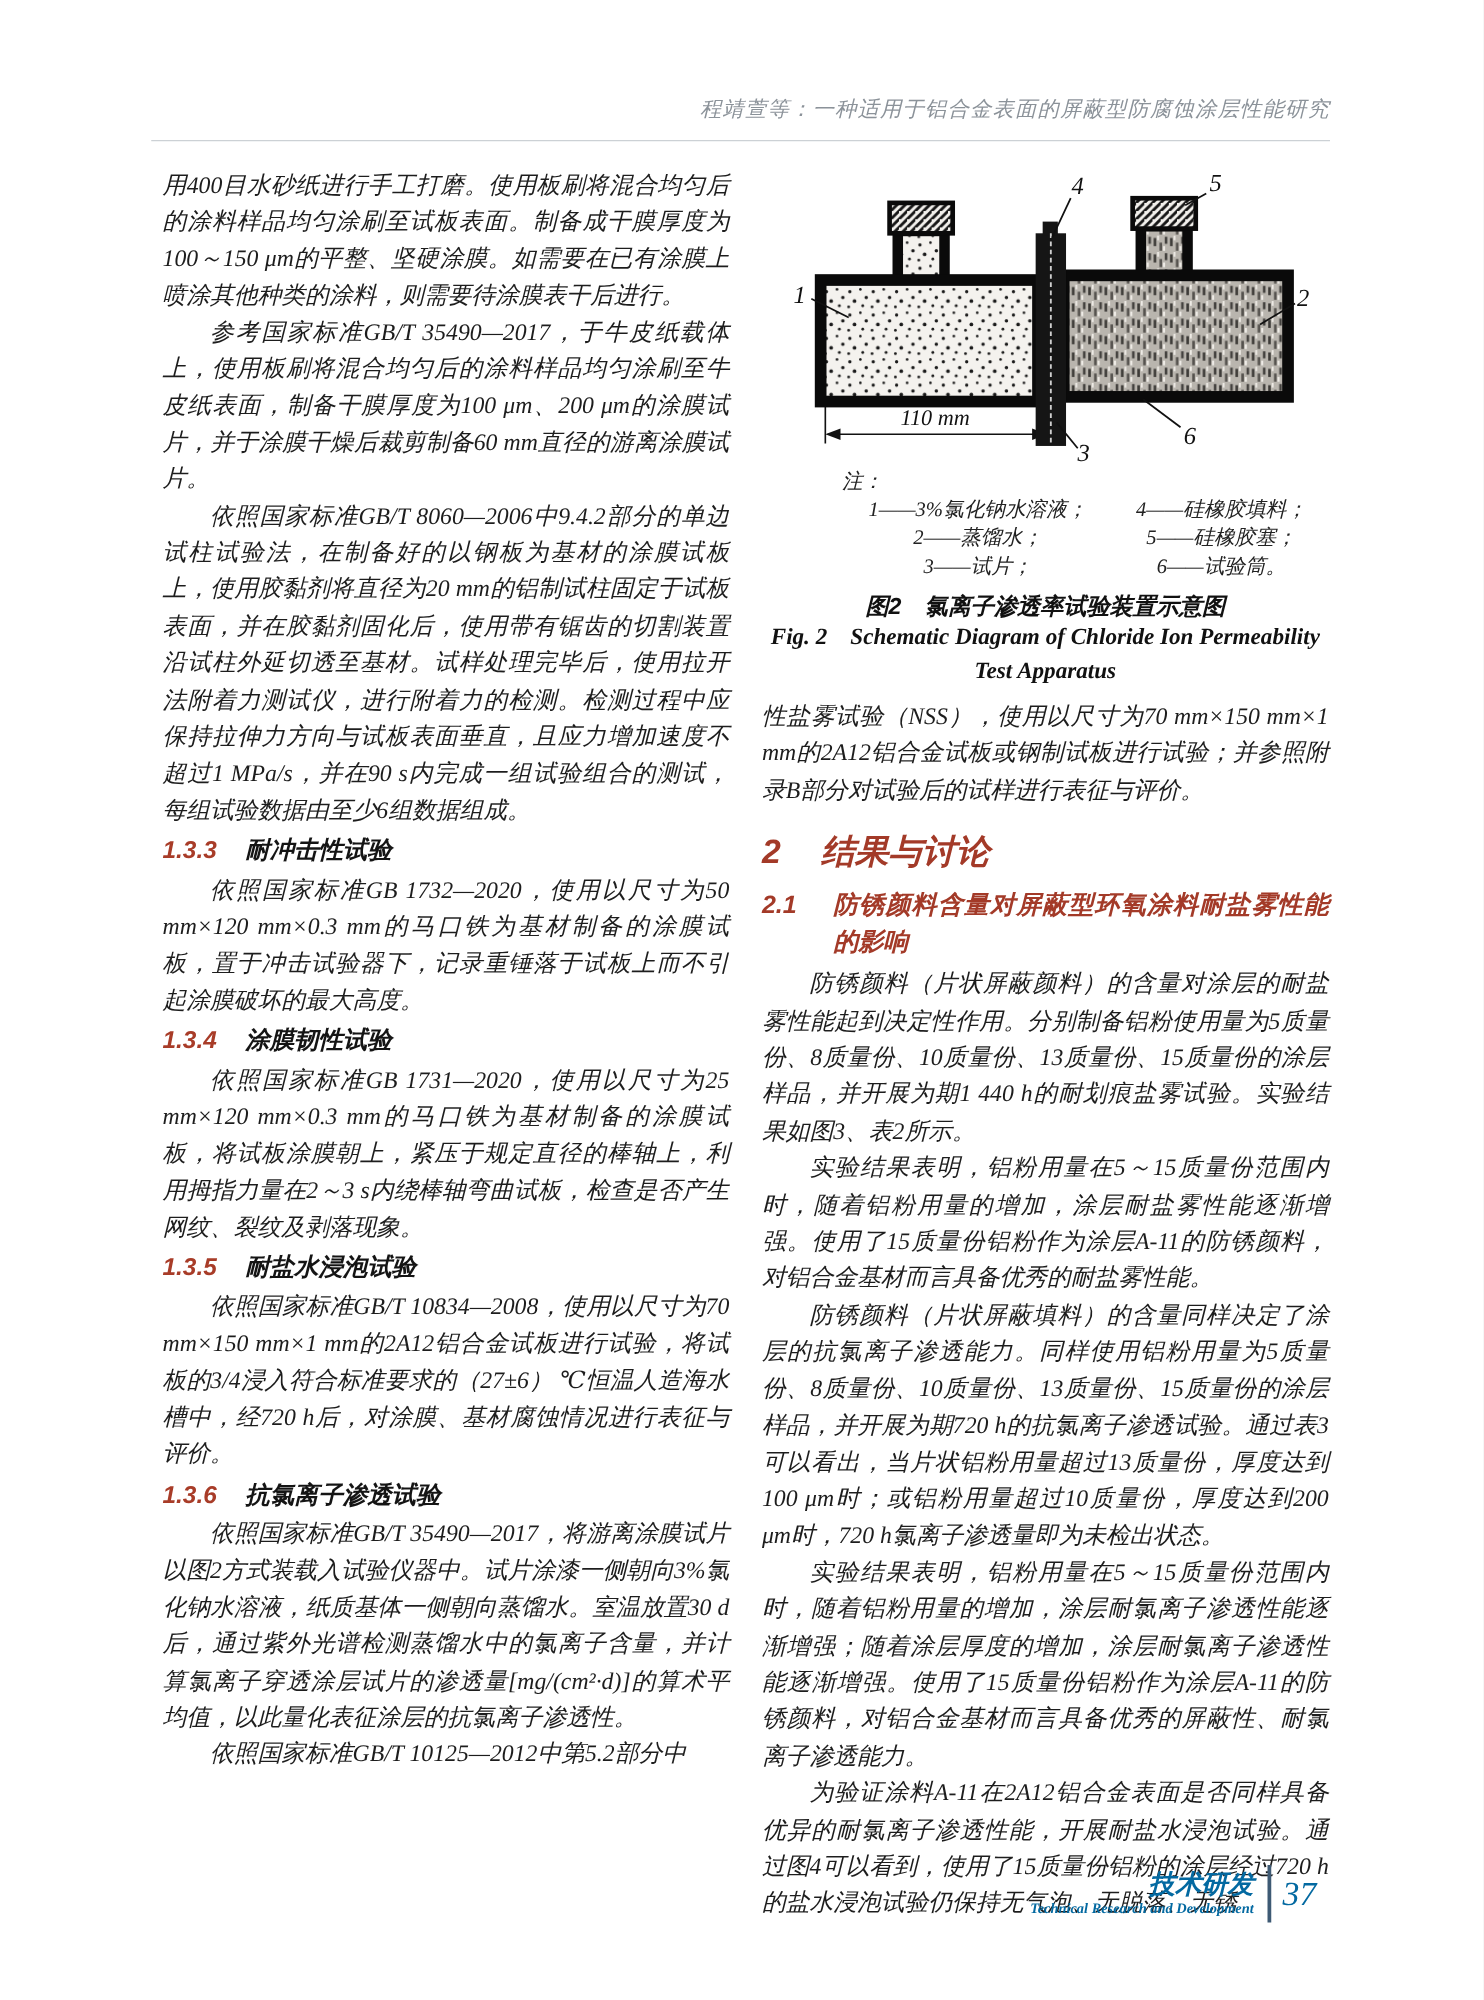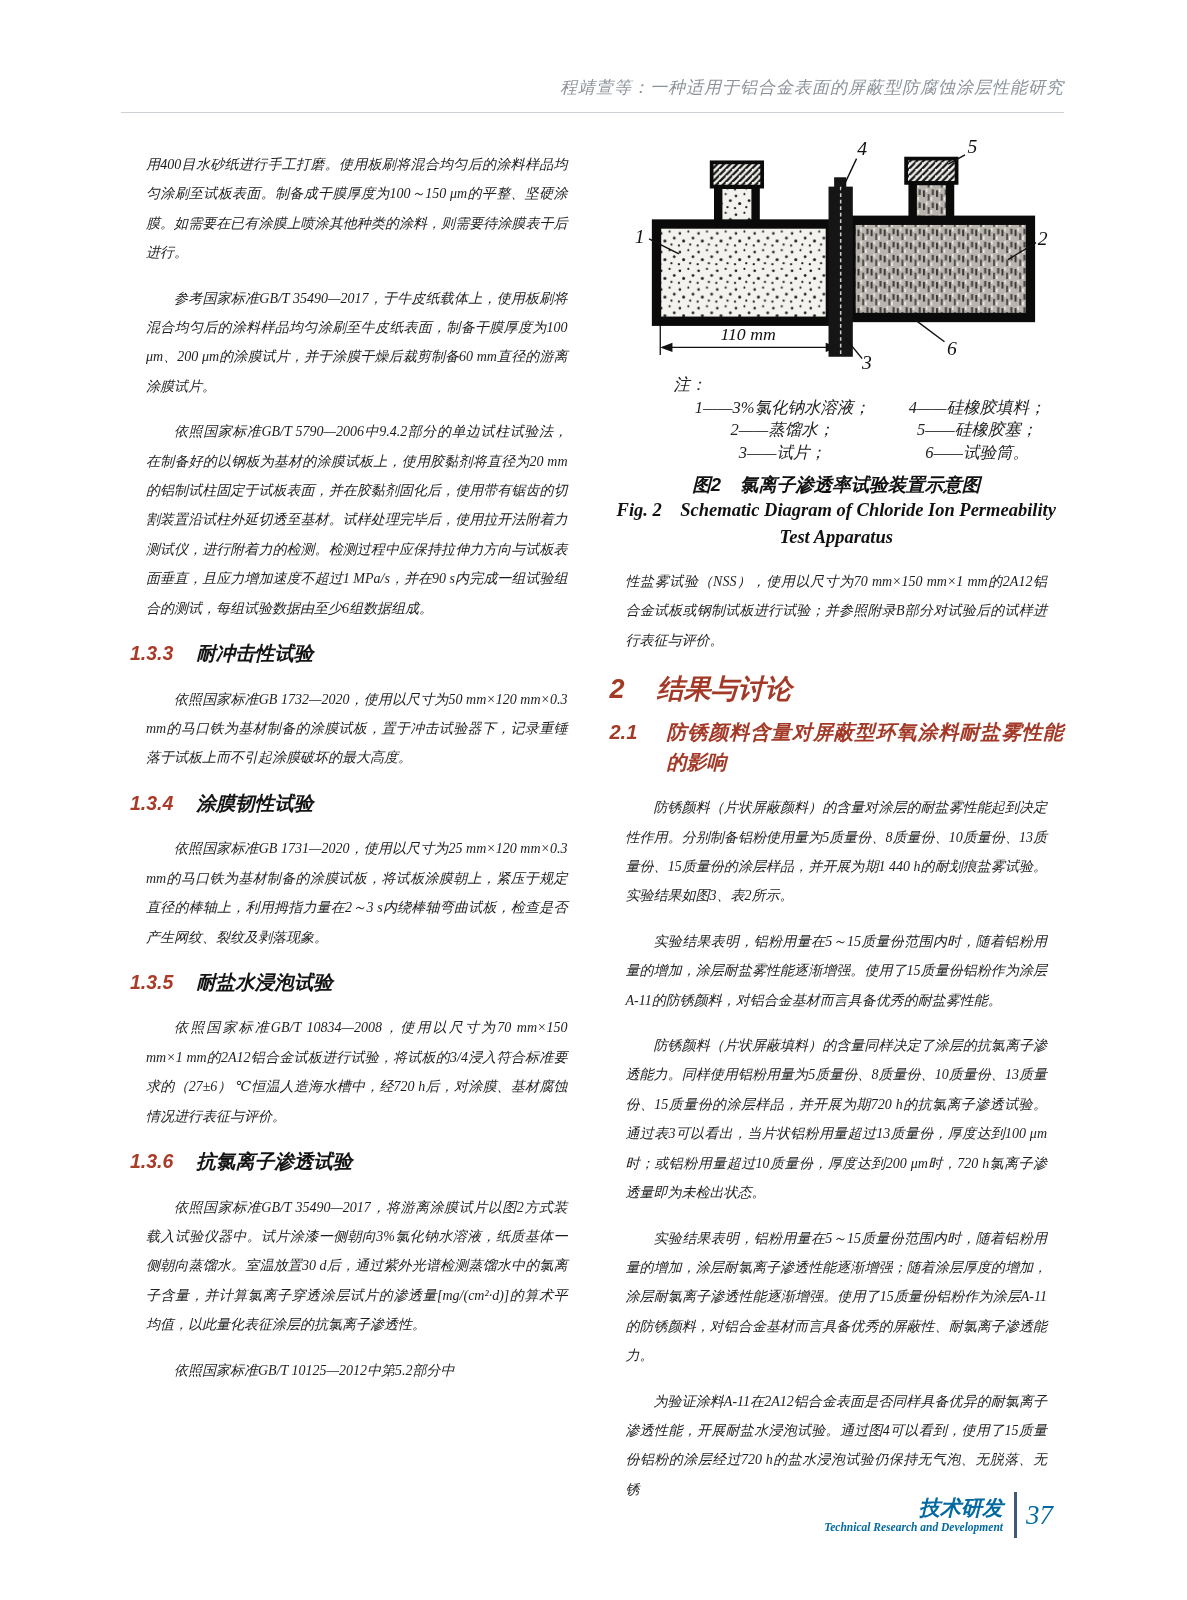--- a/index.html
+++ b/index.html
@@ -12,21 +12,21 @@
   .running-head {
     position:absolute; top:76px; left:121px; right:123px;
     text-align:right; font-size:17px; letter-spacing:1px;
     color:#8b9299; font-family:"Liberation Sans","DejaVu Sans",sans-serif;
     padding-bottom:13px; border-bottom:1.5px solid #ccd1d5;
   }
   
   .columns { position:absolute; top:134px; left:130px; right:124px; display:flex; gap:26px; }
   .col { flex:1; min-width:0; }
 
-  .para { font-size:14px; line-height:29.4px; text-align:justify; margin:16px; word-break:break-word; }
+  .para { font-size:19px; line-height:29.4px; text-align:justify; margin:0; word-break:break-word; }
   .indent { text-indent:2em; }
 
   .h3 {
     display:flex; font-family:"Liberation Sans","DejaVu Sans",sans-serif;
     font-weight:bold; font-size:19.5px; line-height:29.5px; margin:3px 0 2px 0; color:#141414;
   }
   .h3 .num { color:#a83c28; width:3.4em; flex-shrink:0; }
 
   .h1big {
     display:flex; font-family:"Liberation Sans","DejaVu Sans",sans-serif;
@@ -72,21 +72,21 @@
 <div class="page">
 
   <div class="running-head">程靖萱等：一种适用于铝合金表面的屏蔽型防腐蚀涂层性能研究</div>
 
   <div class="columns">
 
     <div class="col">
       <p class="para">用400目水砂纸进行手工打磨。使用板刷将混合均匀后的涂料样品均匀涂刷至试板表面。制备成干膜厚度为100～150 μm的平整、坚硬涂膜。如需要在已有涂膜上喷涂其他种类的涂料，则需要待涂膜表干后进行。</p>
       <p class="para indent">参考国家标准GB/T 35490—2017，于牛皮纸载体上，使用板刷将混合均匀后的涂料样品均匀涂刷至牛皮纸表面，制备干膜厚度为100 μm、200 μm的涂膜试片，并于涂膜干燥后裁剪制备60 mm直径的游离涂膜试片。</p>
 
-      <p class="para indent">依照国家标准GB/T 5790—2006中9.4.2部分的单边试柱试验法，在制备好的以钢板为基材的涂膜试板上，使用胶黏剂将直径为20 mm的铝制试柱固定于试板表面，并在胶黏剂固化后，使用带有锯齿的切割装置沿试柱外延切透至基材。试样处理完毕后，使用拉开法附着力测试仪，进行附着力的检测。检测过程中应保持拉伸力方向与试板表面垂直，且应力增加速度不超过1 MPa/s，并在90 s内完成一组试验组合的测试，每组试验数据由至少6组数据组成。</p>
+      <p class="para indent">依照国家标准GB/T 8060—2006中9.4.2部分的单边试柱试验法，在制备好的以钢板为基材的涂膜试板上，使用胶黏剂将直径为20 mm的铝制试柱固定于试板表面，并在胶黏剂固化后，使用带有锯齿的切割装置沿试柱外延切透至基材。试样处理完毕后，使用拉开法附着力测试仪，进行附着力的检测。检测过程中应保持拉伸力方向与试板表面垂直，且应力增加速度不超过1 MPa/s，并在90 s内完成一组试验组合的测试，每组试验数据由至少6组数据组成。</p>
 
       <div class="h3">
         <span class="num">1.3.3</span>
         <span>耐冲击性试验</span>
       </div>
       <p class="para indent">依照国家标准GB 1732—2020，使用以尺寸为50 mm×120 mm×0.3 mm的马口铁为基材制备的涂膜试板，置于冲击试验器下，记录重锤落于试板上而不引起涂膜破坏的最大高度。</p>
 
       <div class="h3">
         <span class="num">1.3.4</span>
         <span>涂膜韧性试验</span>

